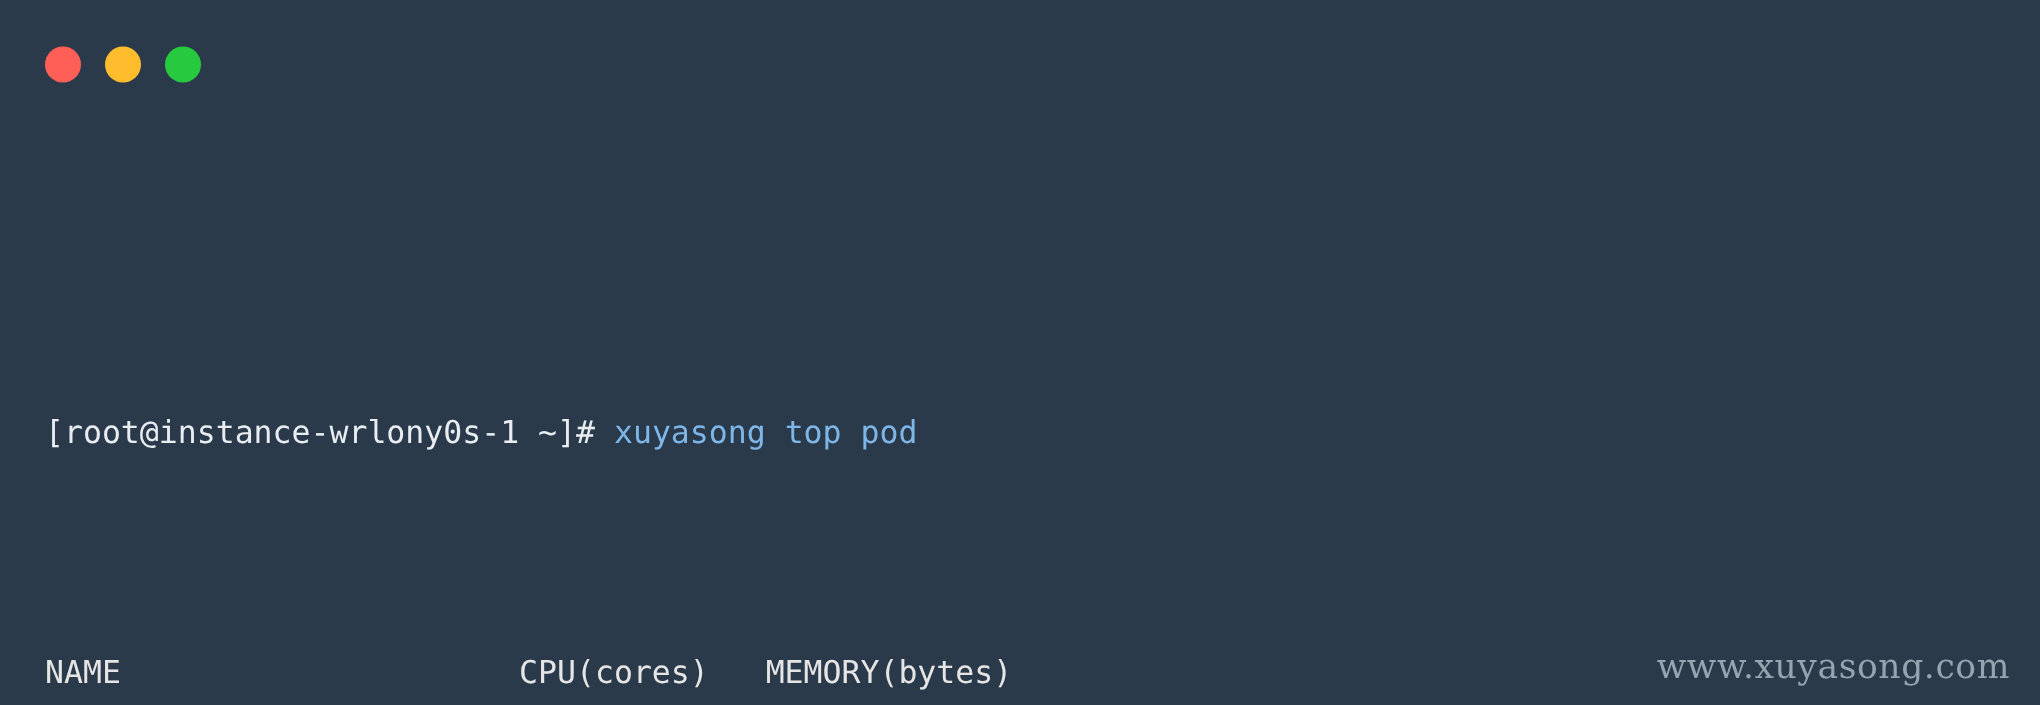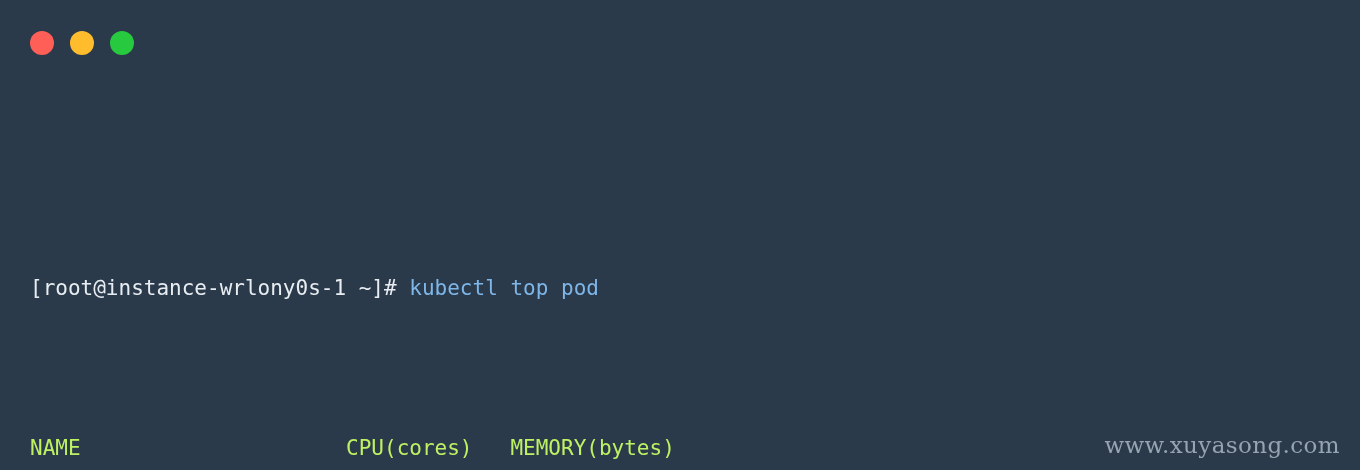--- a/index.html
+++ b/index.html
@@ -59,21 +59,21 @@
   }
   .line {
     height: 40px;
     white-space: pre;
     color: #e8edf2;
   }
 
   .seg-prompt  { color: #e8edf2; }
   .seg-cmd     { color: #7eb6e8; }
   .seg-arg     { color: #5f8fb8; }
-  .seg-out     { color: #bef264; }
+  .seg-out     { color: #e5e5e5; }
 
   
   .watermark {
     position: absolute;
     right: 20px;
     bottom: 12px;
     font-family: "DejaVu Serif", "Liberation Serif", serif;
     font-size: 23px;
     color: #96a3b0;
     letter-spacing: 0.4px;
@@ -86,21 +86,21 @@
 
   <div class="titlebar">
     <span class="dot dot-close"></span>
     <span class="dot dot-min"></span>
     <span class="dot dot-max"></span>
   </div>
 
   <div class="console">
 
     
-    <div class="line"><span class="seg-prompt">[root@instance-wrlony0s-1 ~]#</span><span class="seg-cmd"> kubectl top pod</span><span class="seg-arg"></span></div>
+    <div class="line"><span class="seg-prompt">[root@instance-wrlony0s-1 ~]#</span><span class="seg-cmd"> xuyasong top pod</span><span class="seg-arg"></span></div>
 
     <div class="line seg-out">NAME                     CPU(cores)   MEMORY(bytes)</div>
     
     
 
     
 
     
     
 

